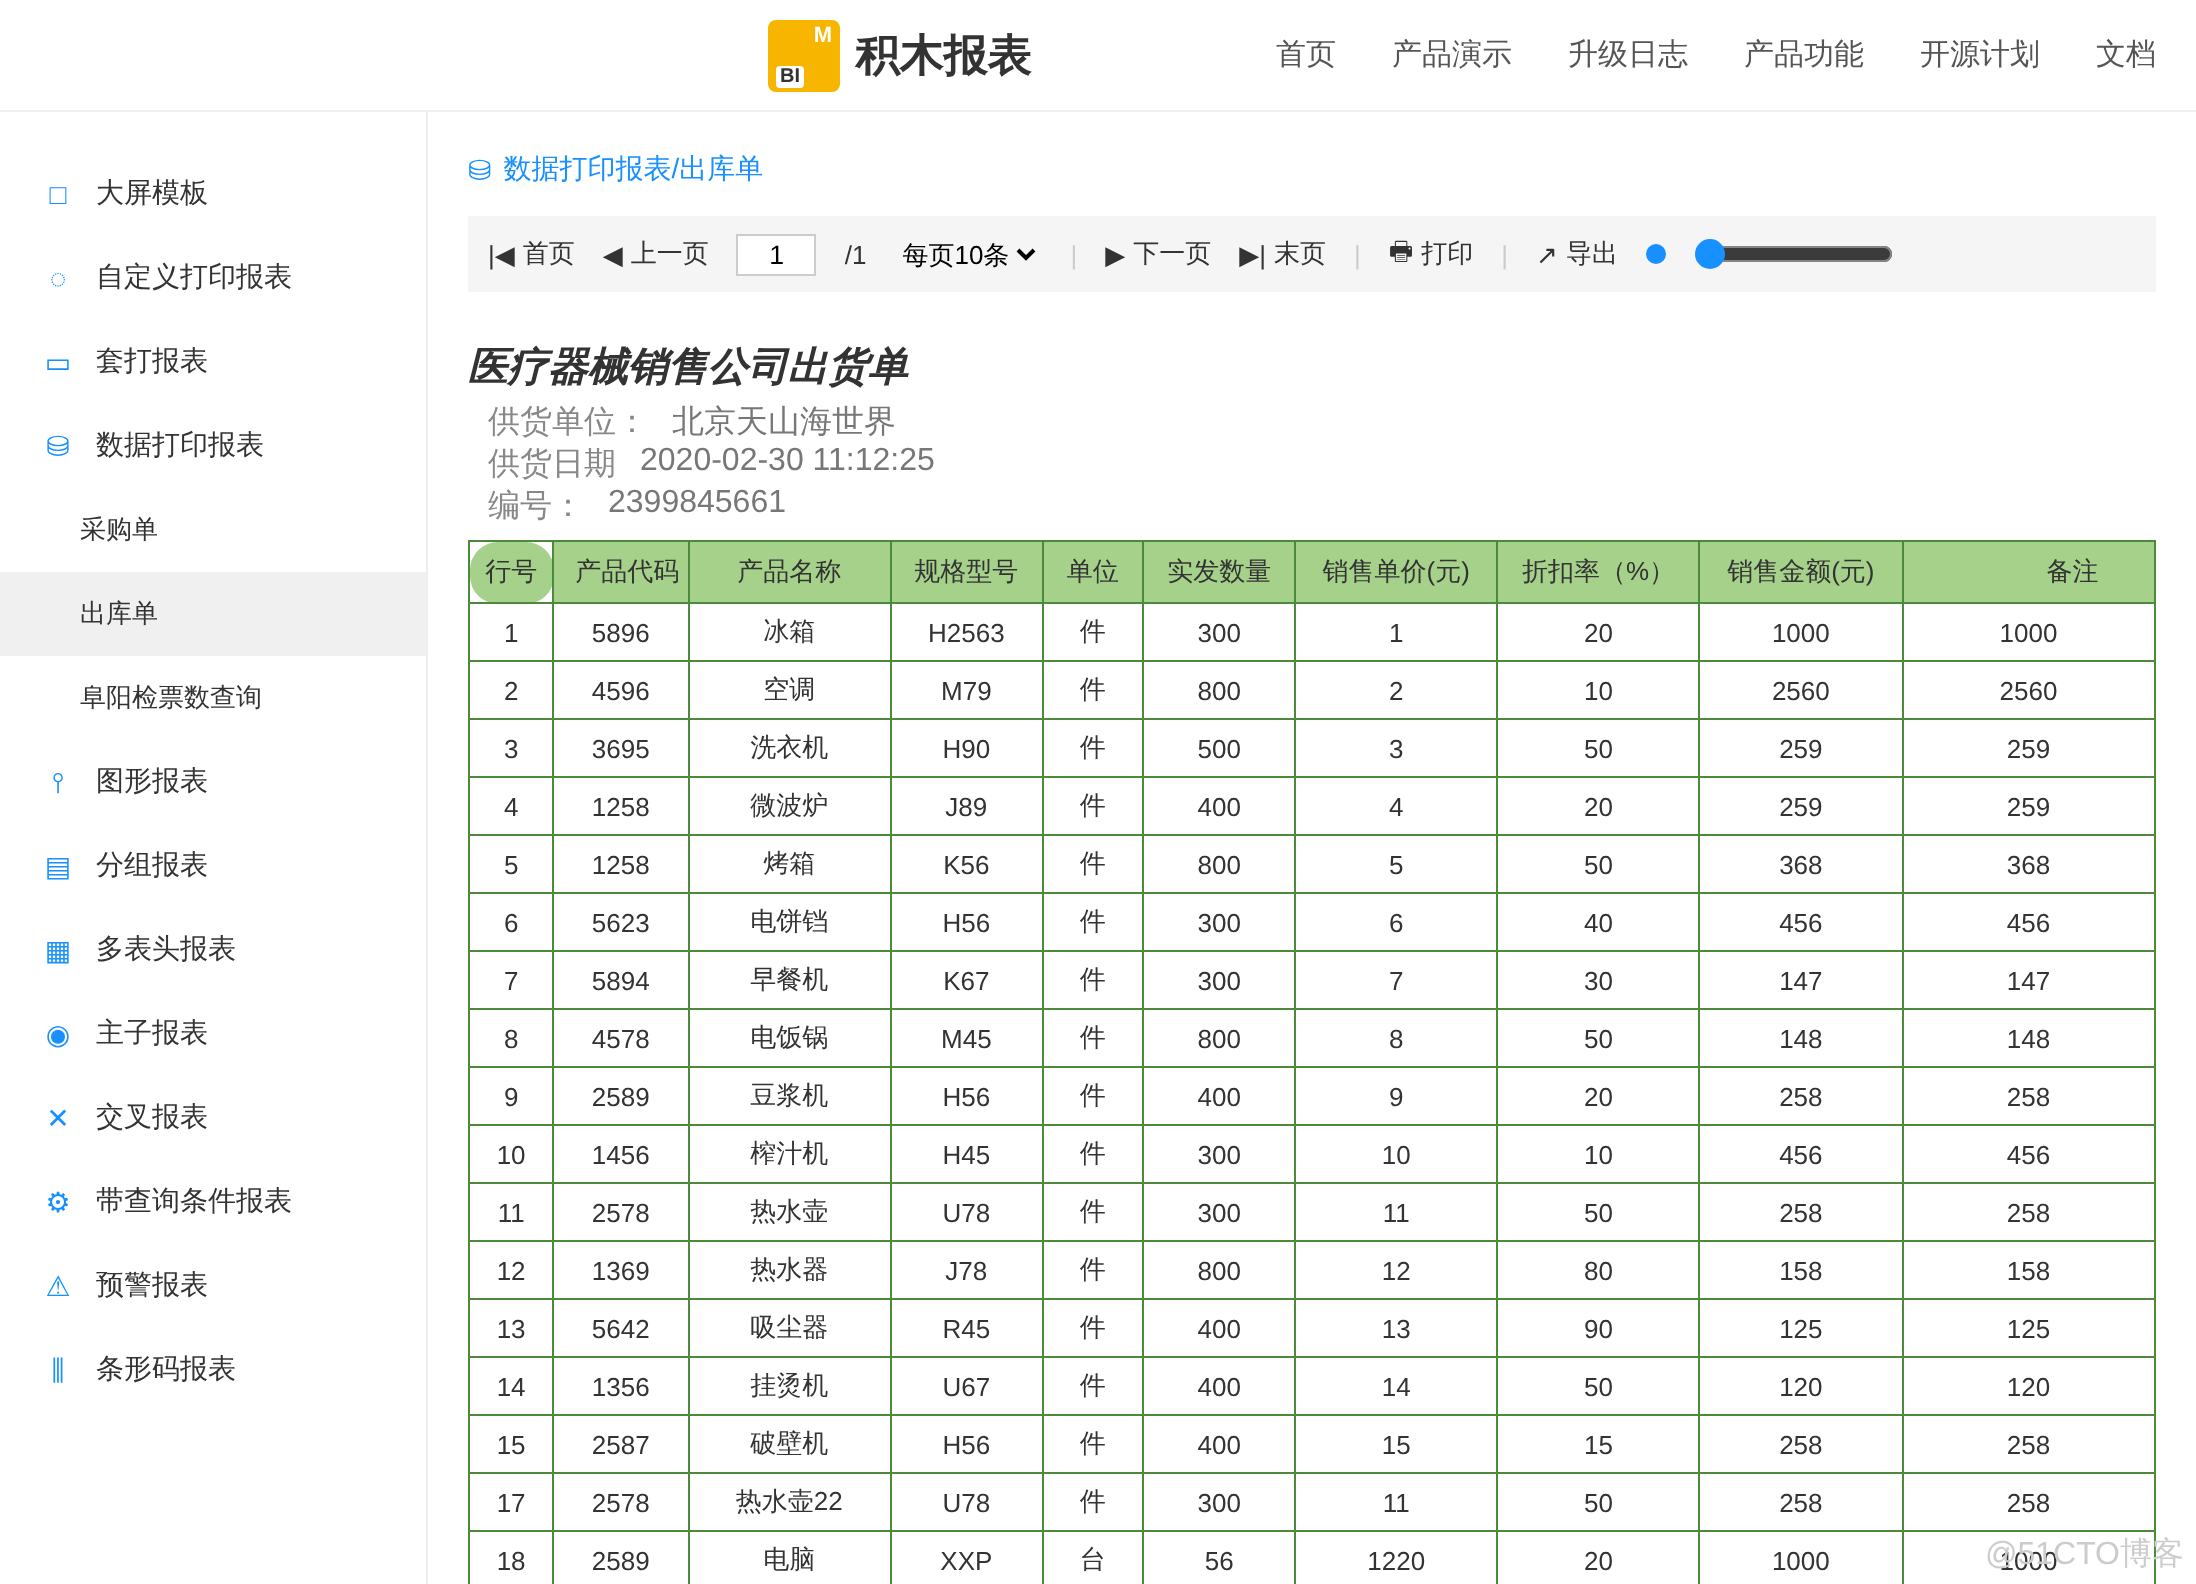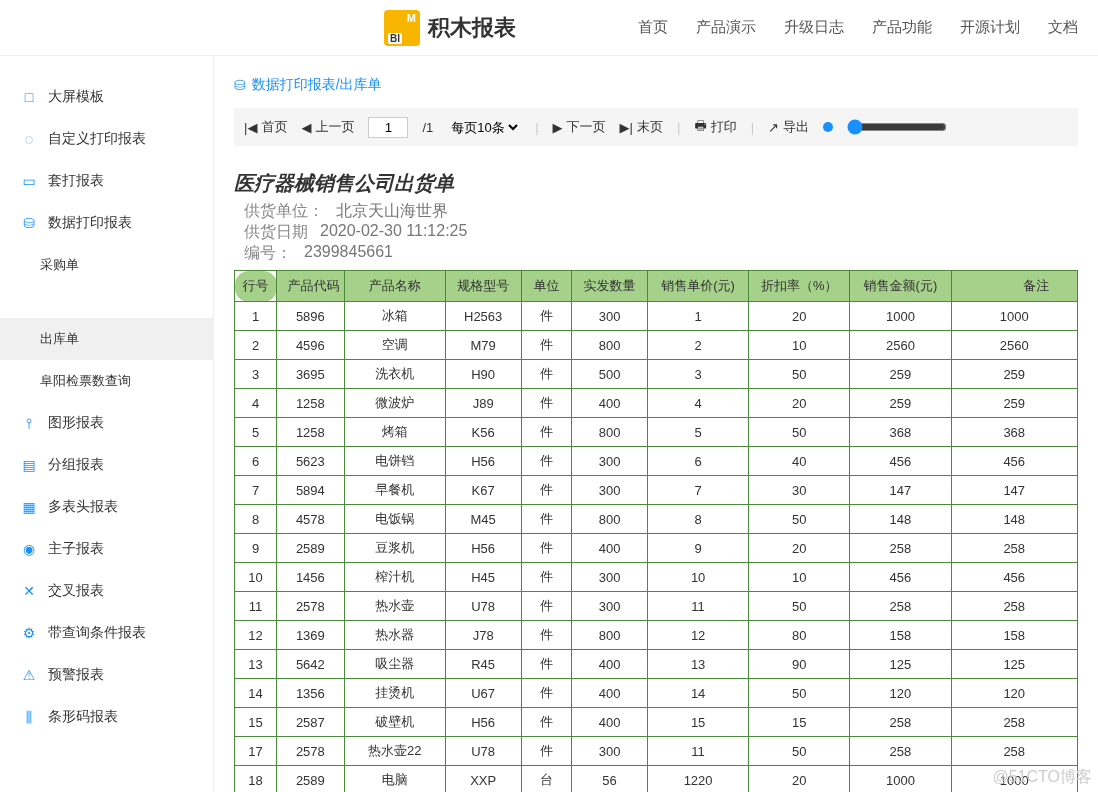--- a/index.html
+++ b/index.html
@@ -9,21 +9,21 @@
 .logo-img { width: 36px; height: 36px; background: #f7b500; border-radius: 4px; position: relative; margin-right: 8px; }
 .logo-img::before { content: "M"; position: absolute; top: 2px; right: 4px; color: #fff; font-size: 11px; font-weight: bold; }
 .logo-img::after { content: "BI"; position: absolute; bottom: 2px; left: 4px; color: #333; font-size: 10px; font-weight: bold; background: #fff; padding: 0 2px; border-radius: 2px; }
 .logo-text { font-size: 22px; font-weight: bold; color: #333; }
 .topmenu { display: flex; margin-left: auto; gap: 28px; }
 .topmenu a { color: #555; text-decoration: none; font-size: 15px; cursor: pointer; }
 .main { display: flex; height: calc(100% - 56px); }
 .sidebar { width: 214px; border-right: 1px solid #eee; padding-top: 20px; overflow-y: auto; }
 .side-item { display: flex; align-items: center; padding: 12px 20px; color: #333; cursor: pointer; font-size: 14px; }
 .side-item.sub { padding-left: 40px; font-size: 13px; }
-.side-item.active { background: #f0f0f0; margin-top: 32px; }
+.side-item.active { background: #f0f0f0; }
 .side-icon { width: 18px; height: 18px; margin-right: 10px; display: inline-flex; align-items: center; justify-content: center; font-size: 14px; }
 .content { flex: 1; padding: 20px 20px 0 20px; overflow: auto; }
 .breadcrumb { color: #1890ff; font-size: 14px; margin-bottom: 14px; display: flex; align-items: center; }
 .breadcrumb-icon { margin-right: 6px; color: #1890ff; }
 .toolbar { background: #f5f5f5; padding: 8px 10px; display: flex; align-items: center; gap: 14px; font-size: 13px; }
 .tool-btn { display: flex; align-items: center; gap: 4px; cursor: pointer; color: #333; }
 .page-input { width: 40px; text-align: center; border: 1px solid #ccc; padding: 2px; }
 .per-page { border: none; background: transparent; font-size: 13px; }
 .zoom-slider { width: 100px; accent-color: #1890ff; }
 .zoom-dot { width: 10px; height: 10px; border-radius: 50%; background: #1890ff; }

